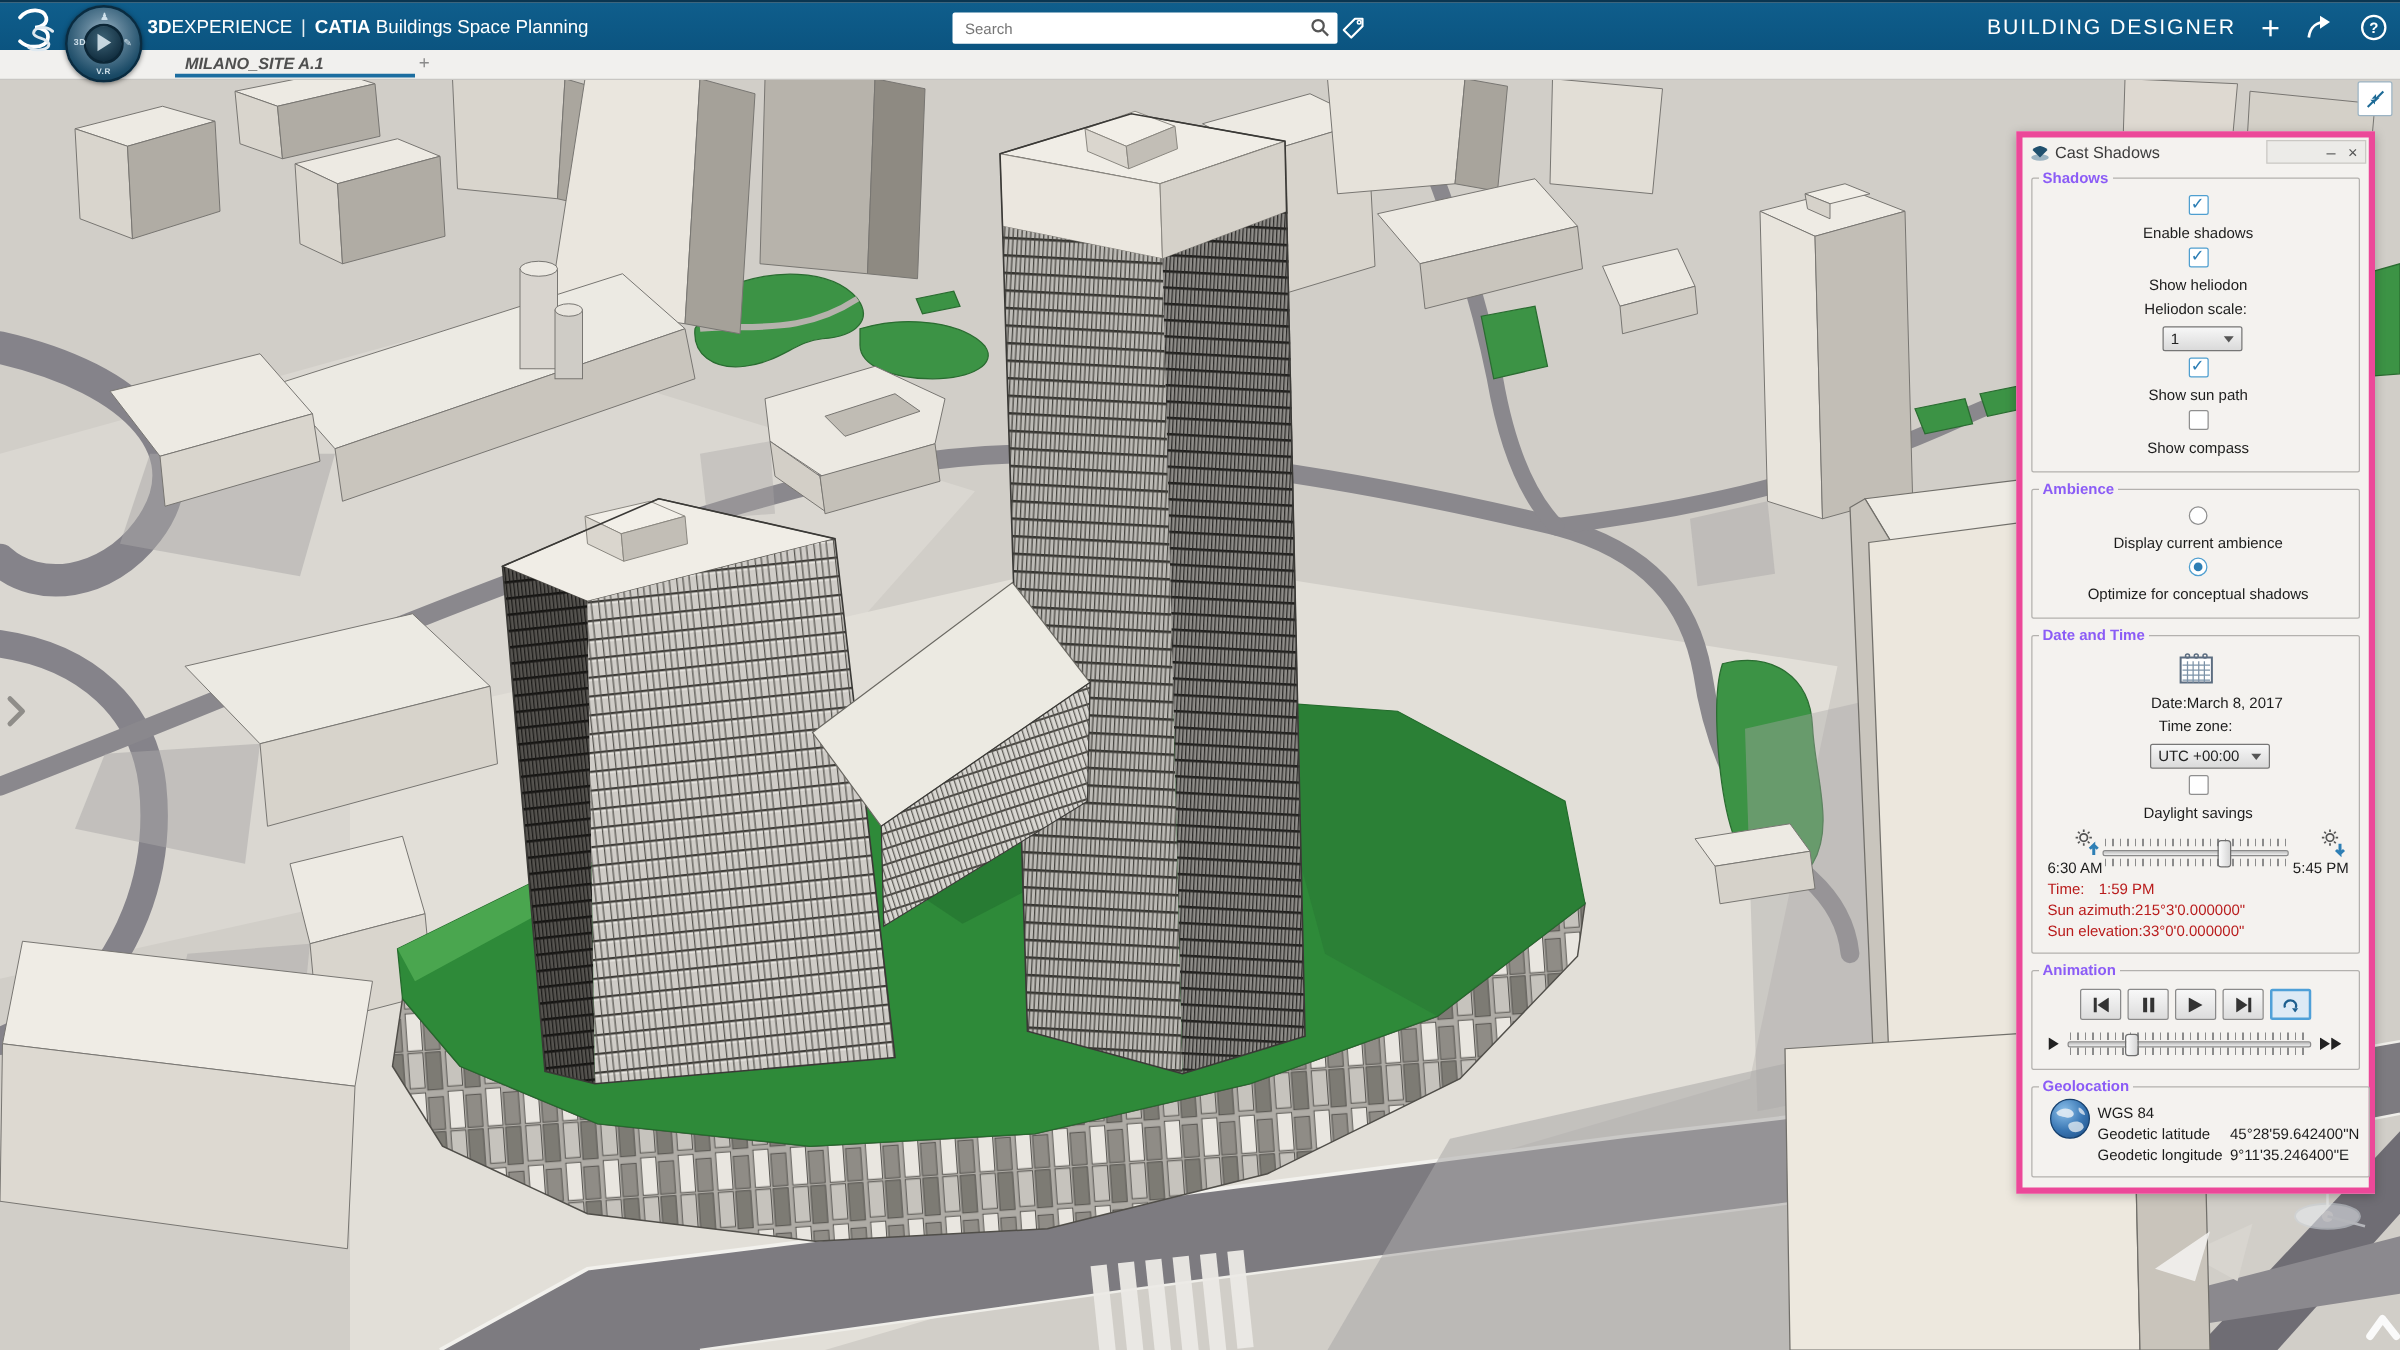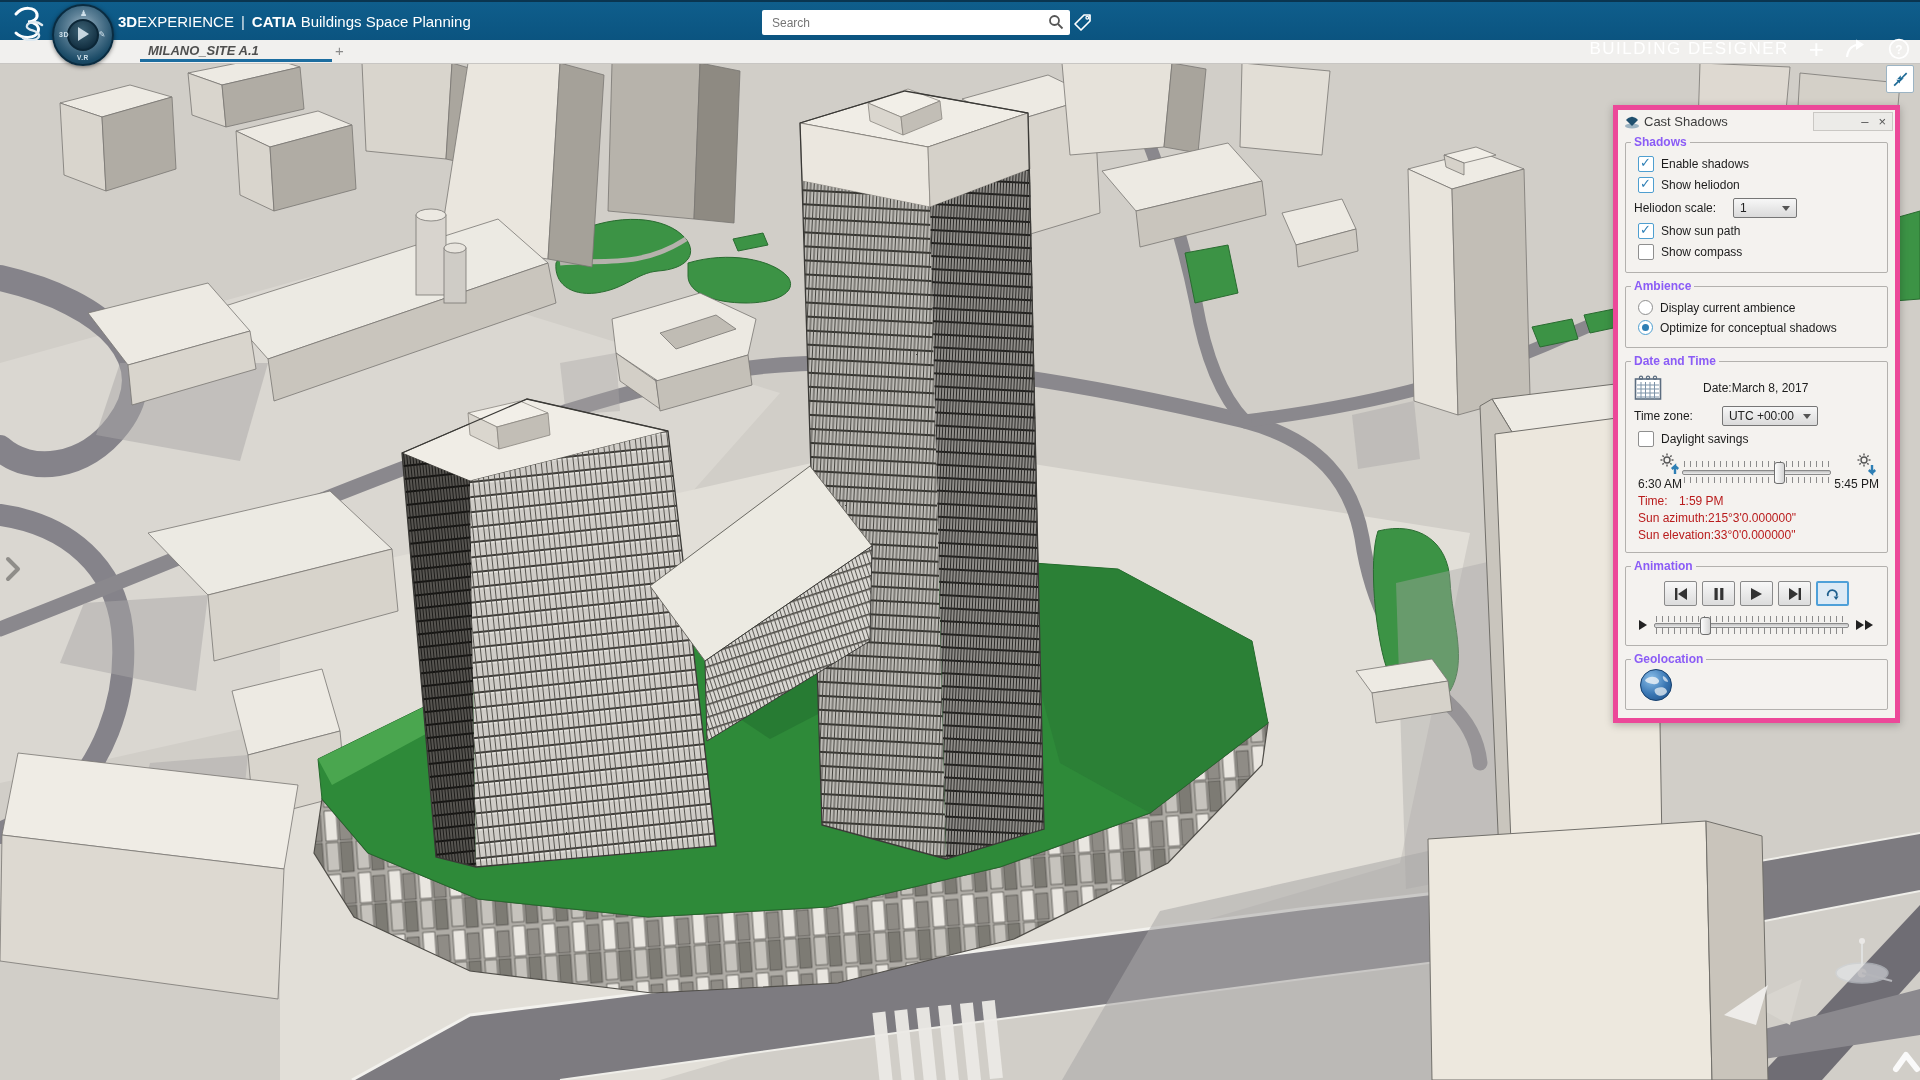--- a/index.html
+++ b/index.html
@@ -23,21 +23,21 @@
   .compass .q.e{right:6px;top:24px;font-size:8px;}
   .compass .q.s{left:23px;bottom:3px;font-size:6.5px;}
   .brand{position:absolute;left:118px;top:11px;font-size:15px;white-space:nowrap;color:#fff;}
   .brand b{font-weight:bold;}
   .brand .sep{margin:0 7px;opacity:.9;}
   .searchwrap{position:absolute;left:762px;top:8px;width:308px;height:25px;background:#fff;border-radius:2px;}
   .searchwrap input{position:absolute;left:8px;top:3px;width:250px;height:18px;border:none;outline:none;
     font-size:12px;color:#444;background:transparent;font-family:inherit;}
   .searchwrap .mag{position:absolute;right:6px;top:4px;}
   .tagicon{position:absolute;left:1072px;top:9px;}
-  .hdr-right{position:absolute;right:10px;top:0;height:40px;display:flex;align-items:center;gap:20px;margin-top:27px;}
+  .hdr-right{position:absolute;right:10px;top:0;height:40px;display:flex;align-items:center;gap:20px;}
   .role{font-size:17px;letter-spacing:1.5px;color:#fff;font-weight:normal;}
   .hplus{font-size:26px;font-weight:300;line-height:22px;color:#fff;cursor:default;}
   .hicon{display:flex;align-items:center;}
 
   
   .tabbar{position:absolute;left:0;top:40px;width:1920px;height:23px;background:#f1f0ee;border-bottom:1px solid #c8c6c3;z-index:25;}
   .tab{position:absolute;left:140px;top:0;height:22px;min-width:192px;}
   .tab .lbl{position:absolute;left:8px;top:3px;font-size:13px;font-style:italic;font-weight:bold;color:#4f4f4f;white-space:nowrap;}
   .tab .under{position:absolute;left:0;bottom:0;width:192px;height:3px;background:#1c6da0;}
   .newtab{position:absolute;left:335px;top:2px;font-size:15px;color:#8a8a8a;}
@@ -52,21 +52,21 @@
   .panel{position:absolute;left:1613px;top:105px;width:277px;background:#f4f2ef;border:5px solid #ec4899;
     box-shadow:0 2px 8px rgba(0,0,0,.25);z-index:20;font-size:12px;color:#1c1c1c;}
   .ptitle{height:23px;display:flex;align-items:center;padding:0 4px;position:relative;}
   .ptitle .ticn{margin:0 4px 0 2px;}
   .ptitle .txt{font-size:13px;color:#3c3c3c;}
   .pctl{position:absolute;right:2px;top:2px;height:19px;width:80px;background:#ecebe8;border:1px solid #cac8c4;
     display:flex;align-items:center;justify-content:flex-end;gap:10px;padding-right:6px;box-sizing:border-box;}
   .pctl span{color:#555;font-size:13px;line-height:13px;}
   fieldset{border:1px solid #b3b1ae;margin:2px 7px 6px;padding:2px 8px 7px;border-radius:2px;}
   legend{font-weight:bold;font-size:12px;color:#8b5cf6;padding:0 3px;margin-left:-3px;}
-  .row{display:flex;align-items:center;margin:5px 0 5px 4px;gap:7px;}
+  .row{display:flex;align-items:center;margin:5px 0 5px 4px;gap:7px;flex-direction:column;}
   .cb{width:14px;height:14px;background:#fff;border:1px solid #8f8f8f;border-radius:2px;position:relative;flex:0 0 auto;}
   .cb.on{border-color:#4f9fd0;}
   .cb.on:after{content:"✓";position:absolute;left:1px;top:-2px;font-size:13px;font-weight:bold;color:#2e7fb5;}
   .rb{width:13px;height:13px;border-radius:50%;background:#fff;border:1px solid #8f8f8f;position:relative;flex:0 0 auto;}
   .rb.on{border-color:#4f9fd0;}
   .rb.on:after{content:"";position:absolute;left:3px;top:3px;width:7px;height:7px;border-radius:50%;background:#2e7fb5;}
   .sel{height:20px;background:linear-gradient(#f7f7f7,#dadada);border:1px solid #767676;border-radius:2px;
     display:flex;align-items:center;padding:0 6px;gap:8px;box-sizing:border-box;}
   .sel .v{font-size:12px;color:#222;}
   .sel .ar{width:0;height:0;border-left:4px solid transparent;border-right:4px solid transparent;border-top:5px solid #555;margin-left:auto;}
@@ -617,17 +617,30 @@
                   <stop offset="0.55" stop-color="#3a77b4"></stop>
                   <stop offset="1" stop-color="#1c4d84"></stop>
             </radialGradient>
               </defs>
             <circle cx="17" cy="17" r="15.5" fill="url(#glb)" stroke="#16406e" stroke-width="1"></circle>
             <path d="M6,12 C10,8 16,8 19,11 C22,14 18,17 14,16 C10,15 7,15 6,12 Z" fill="#e8eef4" opacity="0.85"></path>
             <path d="M18,20 C23,18 28,20 28,24 C26,28 20,29 17,26 C15,23 15,21 18,20 Z" fill="#dfe8f0" opacity="0.8"></path>
             <path d="M24,8 C27,9 29,12 29,14 C26,14 23,11 24,8 Z" fill="#e8eef4" opacity="0.75"></path>
           </svg>
         </div>
+        <div class="geocol">
+          <div class="georow">
+              <span>WGS 84</span>
+            </div>
+          <div class="georow">
+            <span class="geolbl">Geodetic latitude</span>
+            <span class="geoval">45°28'59.642400"N</span>
+          </div>
+          <div class="georow">
+            <span class="geolbl">Geodetic longitude</span>
+            <span class="geoval">9°11'35.246400"E</span>
+          </div>
+        </div>
       </div>
     </fieldset>
   </div>
 
 </div>
 
 </body></html>

